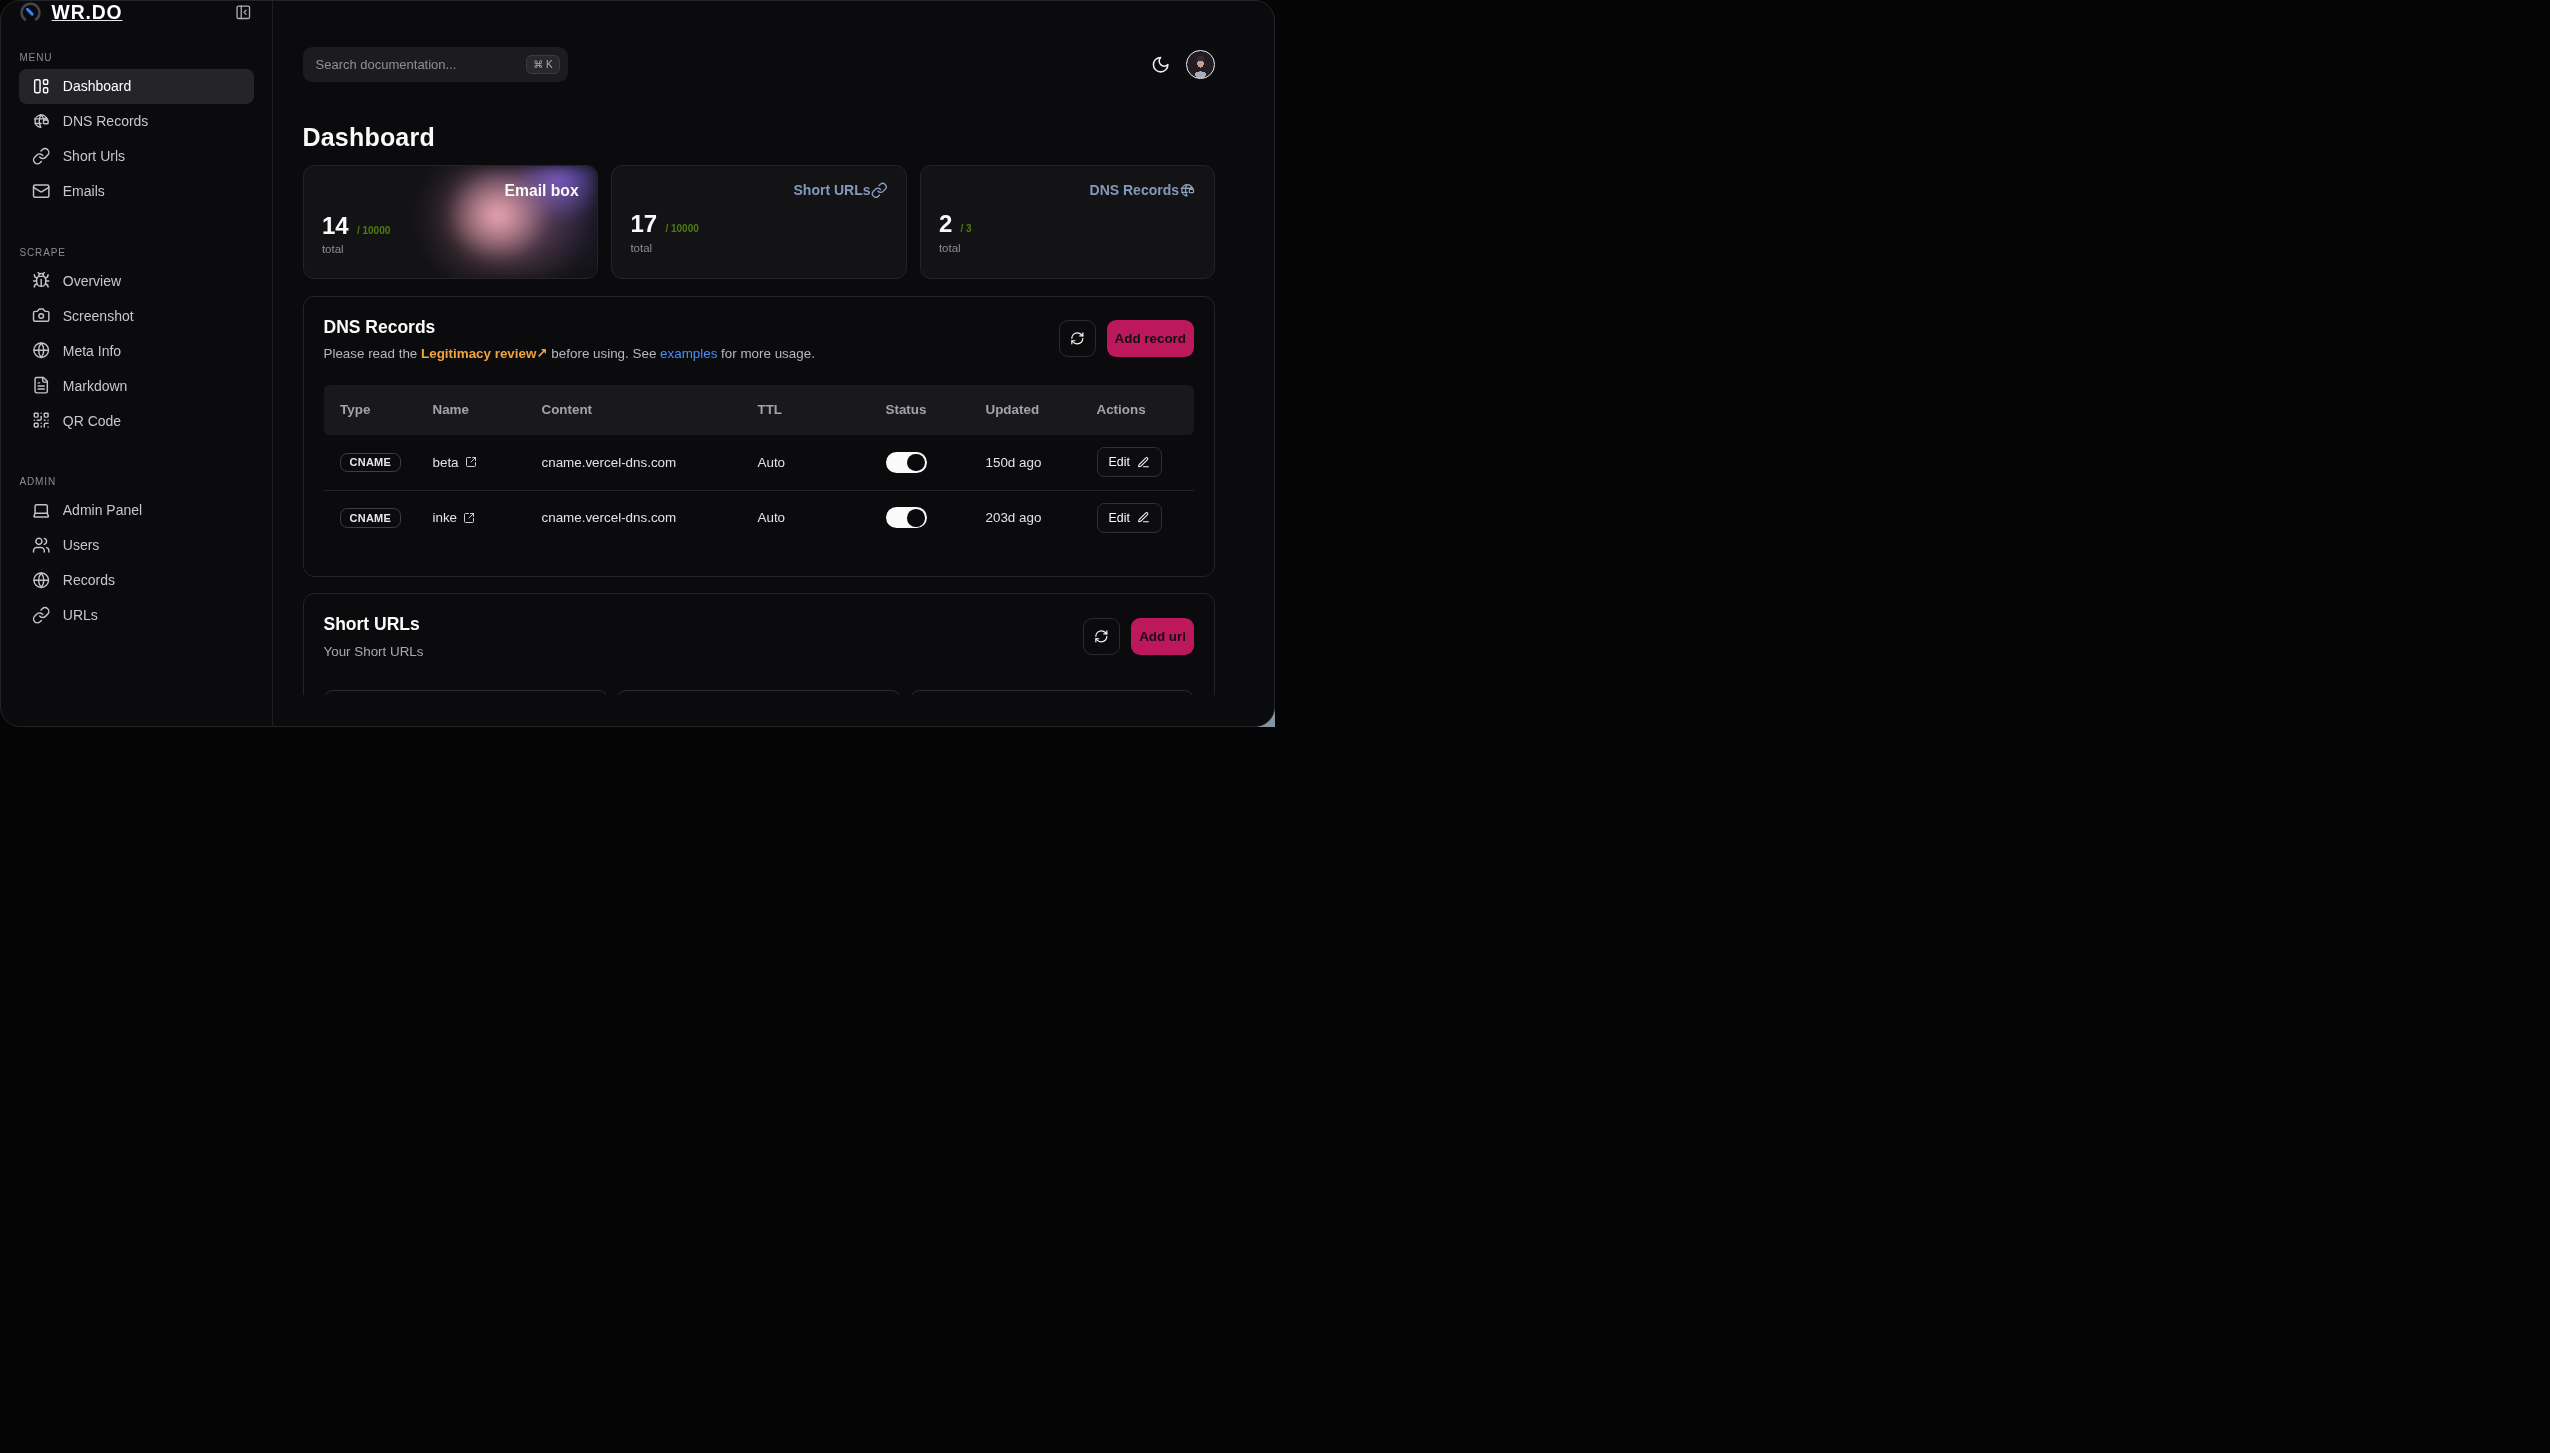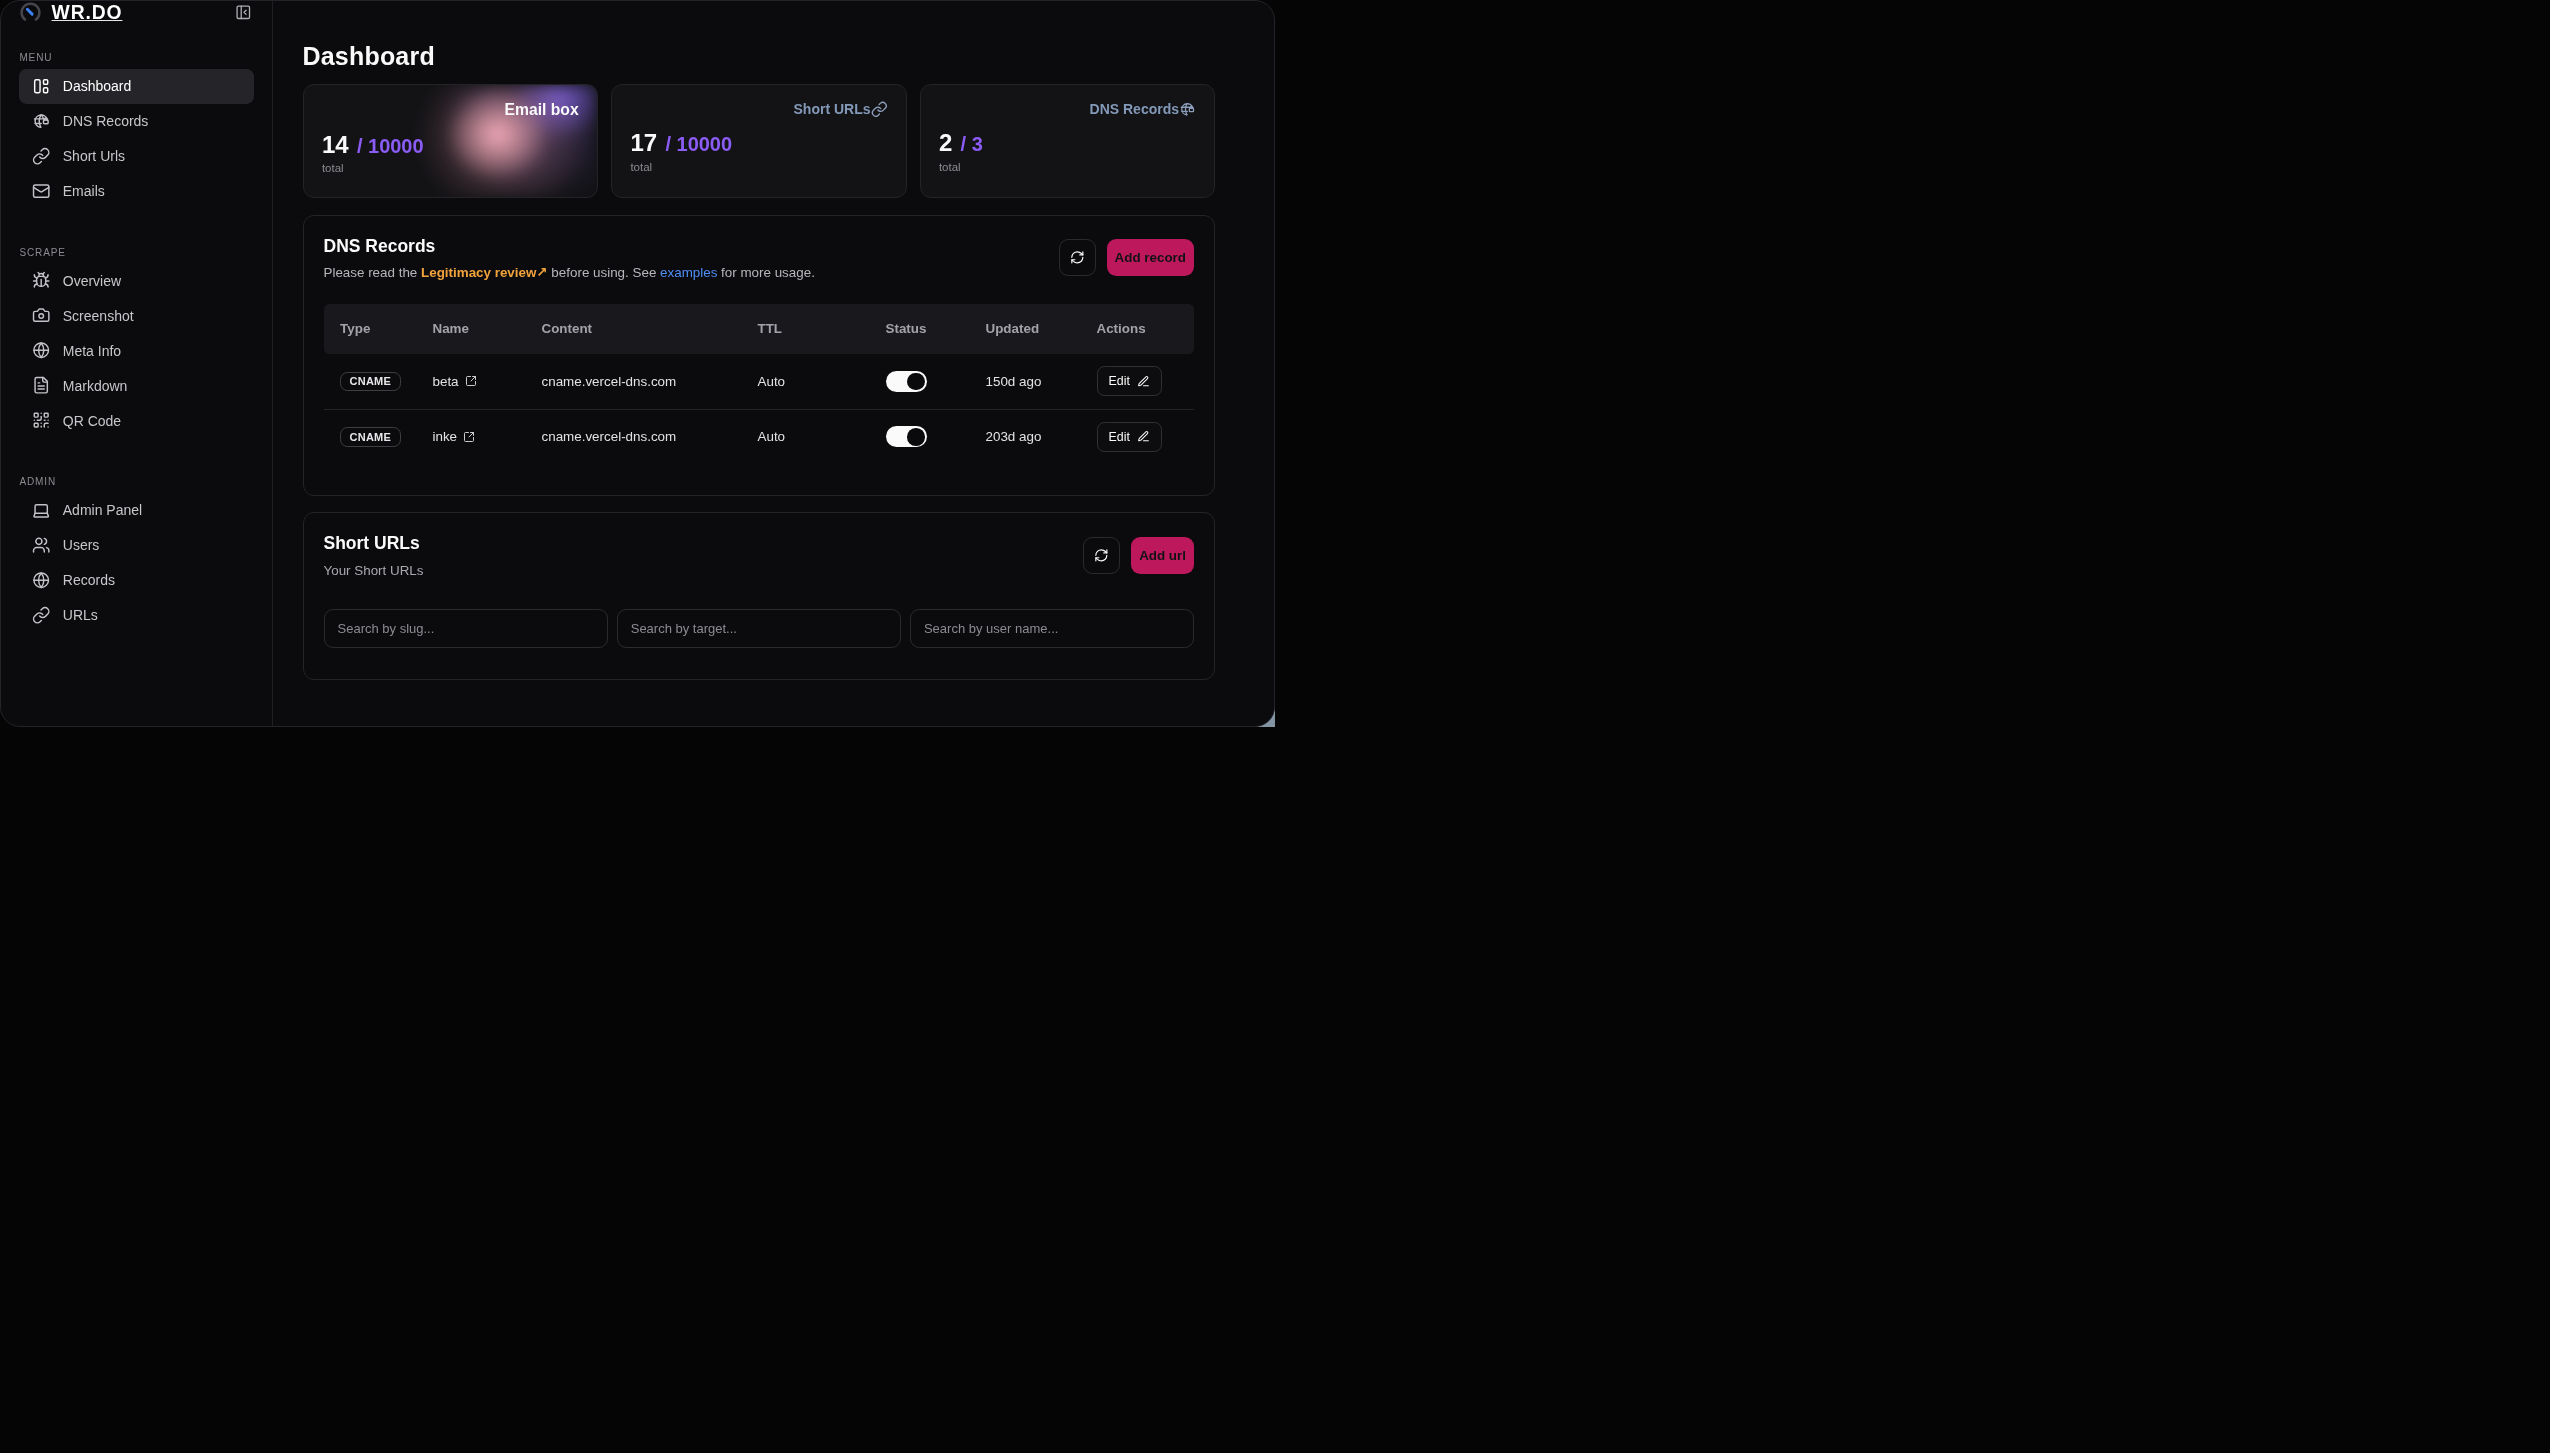--- a/index.html
+++ b/index.html
@@ -86,21 +86,21 @@
       radial-gradient(48px 42px at 87% 12%, rgba(126,98,226,0.85), rgba(126,98,226,0) 100%),
       radial-gradient(101px 88px at 82% 25%, rgba(96,74,168,0.35), rgba(96,74,168,0) 100%);
     filter: blur(6.4px);
   }
   .card-head { display: flex; align-items: center; justify-content: flex-end; }
   .card-title-white { font-size: 15.7px; font-weight: 800; color: #fafafa; }
   .card-title-slate { font-size: 14px; font-weight: 700; color: #8399b8; }
   .card-head .i { color: #8d9fbc; }
   .card-value { margin-top: 12px; display: flex; align-items: baseline; gap: 8.3px; }
   .card-value .num { font-size: 24px; font-weight: 800; color: #fafafa; }
-  .card-value .limit { font-size: 20px; font-weight: 700; color: #8b5cf6; }
+  .card-value .limit { font-size: 10px; font-weight: 700; color: #4d7c0f; }
   .card-caption { margin-top: 3.7px; font-size: 11.5px; color: #8b8b92; }
 
   
   .panel { margin-top: 16.6px; border: 0.9px solid #232328; border-radius: 11px; padding: 20px 20px 31px; }
   .panel-head { display: flex; align-items: center; }
   .panel-title { font-size: 17.5px; font-weight: 800; color: #fafafa; }
   .panel-desc { margin-top: 8.3px; font-size: 13.4px; color: #b6b6bd; }
   .panel-desc .lnk-orange { color: #f2a33c; font-weight: 600; cursor: pointer; }
   .panel-desc .arrow { color: #f2a33c; font-weight: 600; }
   .panel-desc .lnk-blue { color: #4e8ef7; cursor: pointer; }
@@ -328,20 +328,36 @@
             </svg>
           </span>
         <span>URLs</span>
       </a>
     </nav>
   </aside>
 
   <div class="main">
     <div class="main-clip">
 
+      <div class="topbar">
+        <div class="searchbox">
+          <span class="ph">Search documentation...</span>
+          <span class="kbd">⌘ K</span>
+        </div>
+        <div class="top-actions">
+          <button class="icon-btn">
+            <span style="display:flex">
+                <svg class="i" width="19.3" height="19.3" viewBox="0 0 24 24" stroke-width="1.8">
+                  <path d="M12 3a6 6 0 0 0 9 9 9 9 0 1 1-9-9Z"></path>
+                </svg>
+              </span>
+          </button>
+          <div class="avatar"></div>
+        </div>
+      </div>
 
       <h1 class="page-title">Dashboard</h1>
 
       <div class="stats">
         <div class="card card-email">
           <div class="card-head">
             <span class="card-title-white">Email box</span>
           </div>
           <div class="card-value">
             <span class="num">14</span>

